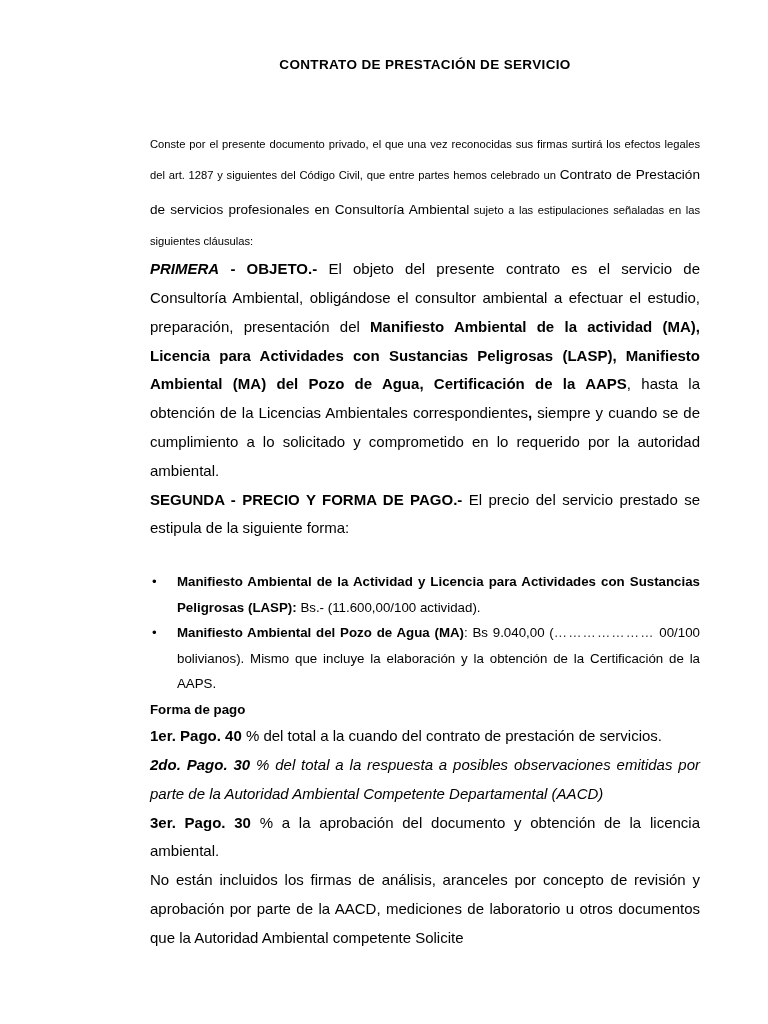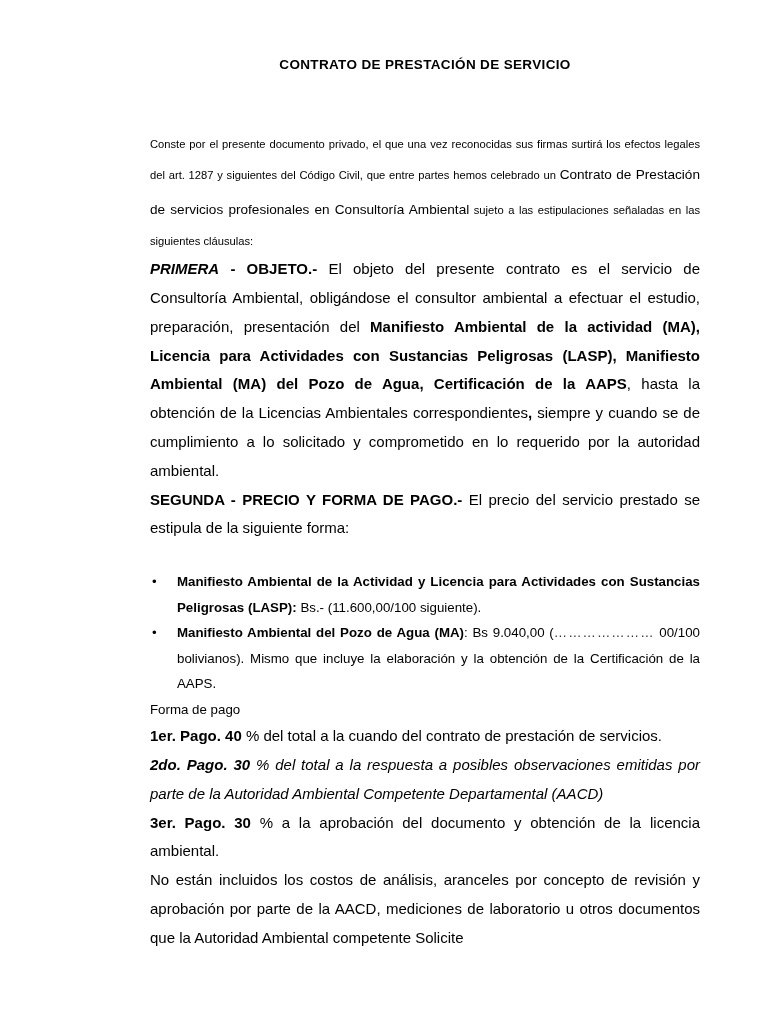--- a/index.html
+++ b/index.html
@@ -92,21 +92,21 @@
   }
   ul.bullets li .bullet-dot {
     position: absolute;
     left: 2px;
     top: 0;
     font-size: 13.3px;
     line-height: 1.92;
   }
   .sect-head {
     font-size: 13.3px;
-    font-weight: normal;
+    font-weight: bold;
     line-height: 1.92;
     margin: 0;
   }
   .dots {
     letter-spacing: 1.1px;
     color: #333;
   }
 </style>
 </head>
 <body>
@@ -123,21 +123,21 @@
     <p class="para body-para gap-primera">
       <span class="bi">PRIMERA</span><b> - OBJETO.-</b><span> El objeto del presente contrato es el servicio de Consultoría Ambiental, obligándose el consultor ambiental a efectuar el estudio, preparación, presentación del </span><b>Manifiesto Ambiental de la actividad (MA), Licencia para Actividades con Sustancias Peligrosas (LASP), Manifiesto Ambiental (MA) del Pozo de Agua, Certificación de la AAPS</b><span>, hasta la obtención de la Licencias Ambientales correspondientes</span><b>,</b><span> siempre y cuando se de cumplimiento a lo solicitado y comprometido en lo requerido por la autoridad ambiental.</span>
     </p>
 
     <p class="para body-para gap-segunda">
       <b>SEGUNDA - PRECIO Y FORMA DE PAGO.-</b><span> El precio del servicio prestado se estipula de la siguiente forma:</span>
     </p>
 
     <ul class="bullets">
       <li>
-        <span class="bullet-dot">•</span><b>Manifiesto Ambiental de la Actividad y Licencia para Actividades con Sustancias Peligrosas (LASP):</b><span> Bs.- (11.600,00/100 siguiente).</span>
+        <span class="bullet-dot">•</span><b>Manifiesto Ambiental de la Actividad y Licencia para Actividades con Sustancias Peligrosas (LASP):</b><span> Bs.- (11.600,00/100 actividad).</span>
       </li>
       <li>
         <span class="bullet-dot">•</span><b>Manifiesto Ambiental del Pozo de Agua (MA)</b><span>: Bs 9.040,00 (</span><span class="dots">…………………</span><span> 00/100 bolivianos). Mismo que incluye la elaboración y la obtención de la Certificación de la AAPS.</span>
       </li>
     </ul>
 
     <p class="sect-head gap-forma">Forma de pago</p>
 
 
     <p class="para body-para gap-pago1">
@@ -145,16 +145,16 @@
     </p>
 
     <p class="para body-para gap-pago2">
       <b>2do. Pago. 30</b><span> % </span><span> del total a la respuesta a posibles observaciones emitidas por parte de la Autoridad Ambiental Competente Departamental (AACD)</span>
     </p>
 
     <p class="para body-para gap-pago3">
       <b>3er. Pago. 30</b><span> % </span><span> a la aprobación del documento y obtención de la licencia ambiental.</span>
     </p>
 
-    <p class="para body-para gap-nostan">No están incluidos los costos de análisis, aranceles por concepto de revisión y aprobación por parte de la AACD, mediciones de laboratorio u otros documentos que la Autoridad Ambiental competente Solicite</p>
+    <p class="para body-para gap-nostan">No están incluidos los firmas de análisis, aranceles por concepto de revisión y aprobación por parte de la AACD, mediciones de laboratorio u otros documentos que la Autoridad Ambiental competente Solicite</p>
 
   </div>
 </div>
 
 </body></html>

